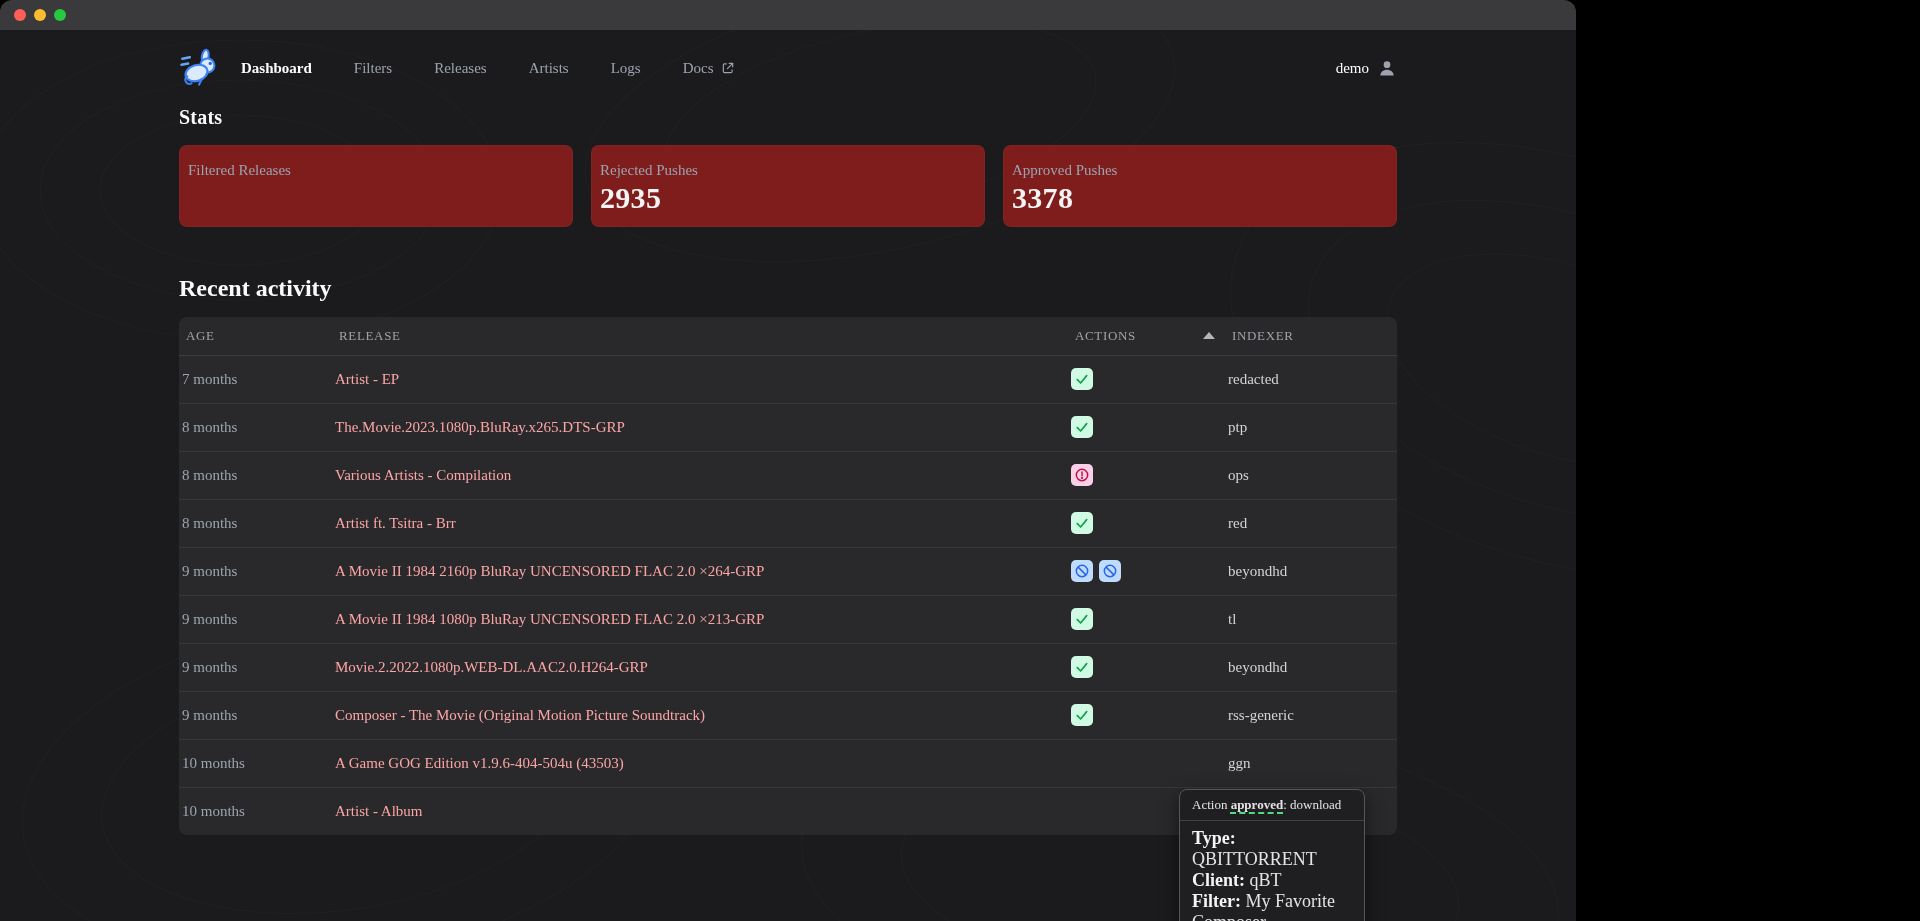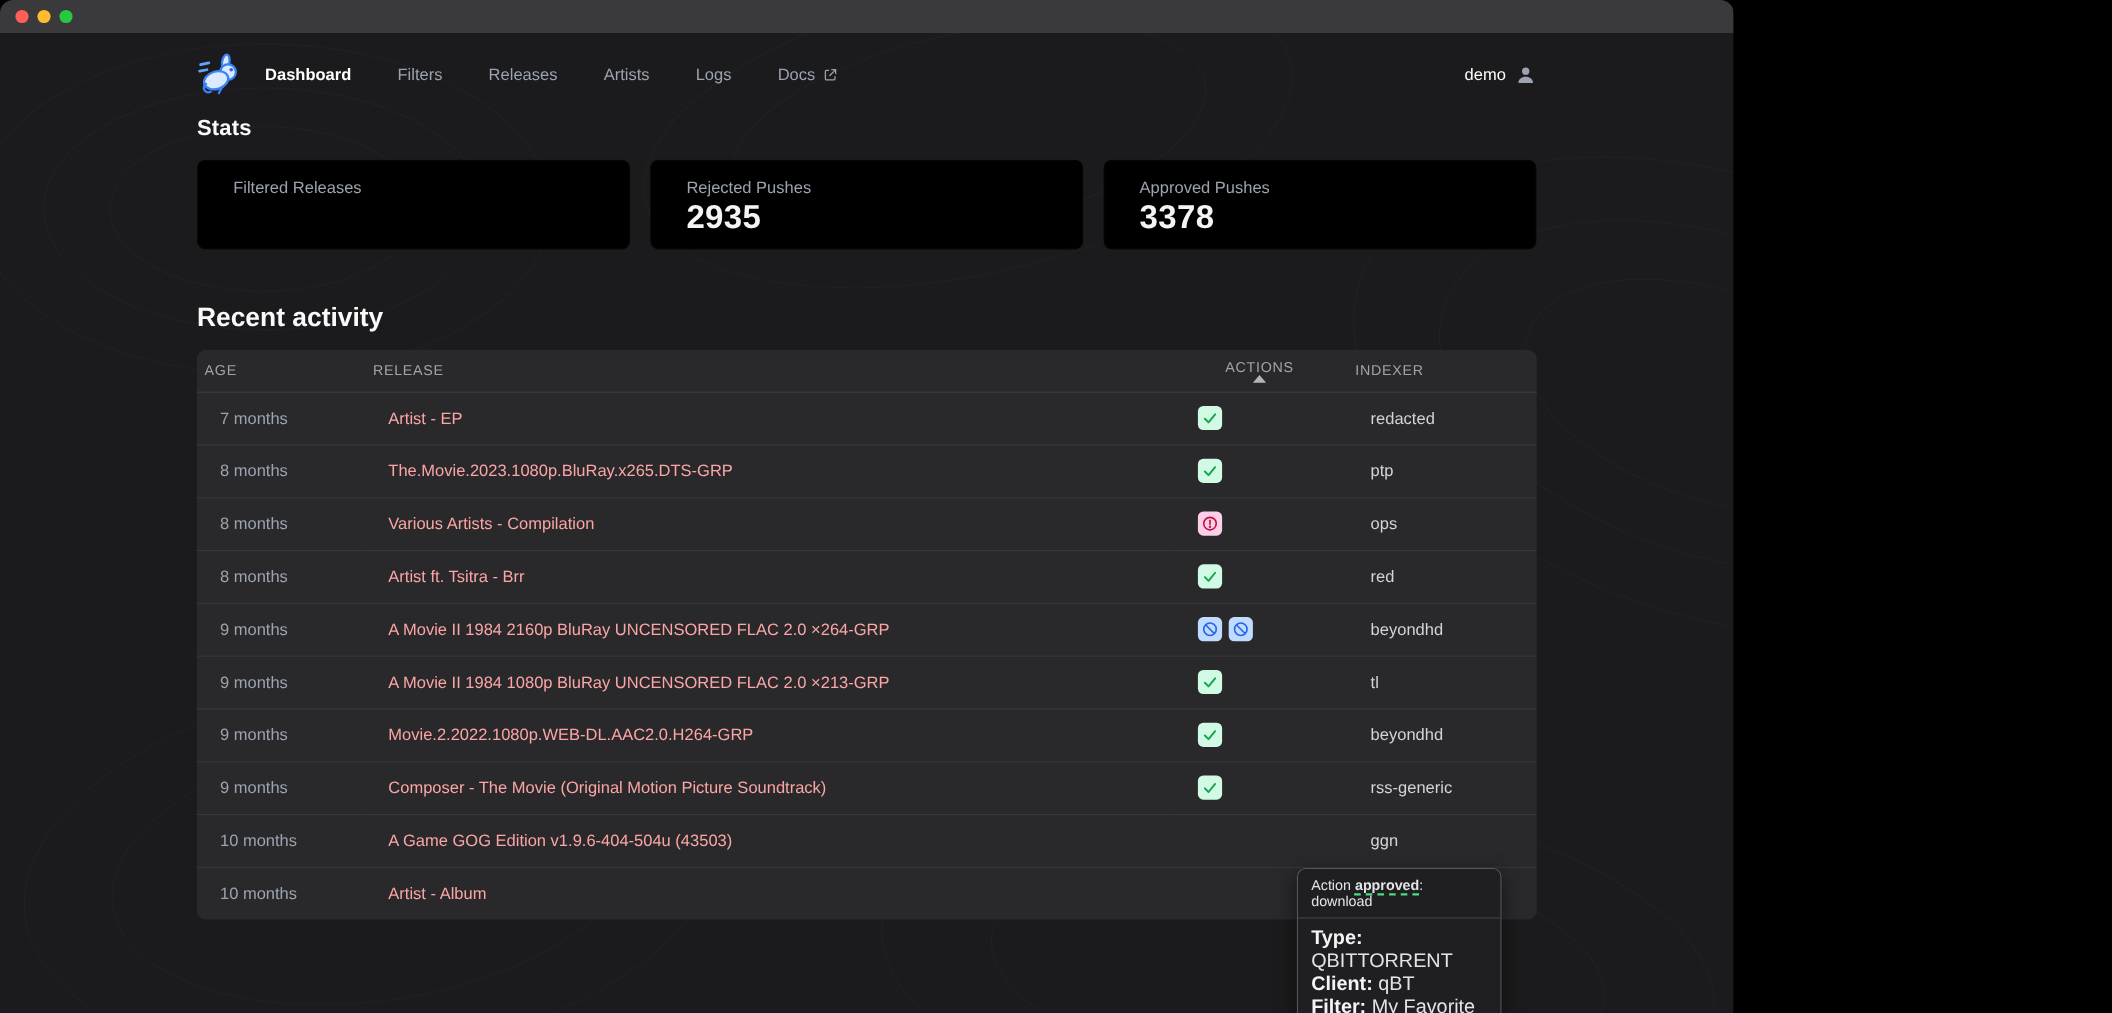--- a/index.html
+++ b/index.html
@@ -1,18 +1,18 @@
 <!DOCTYPE html>
 <html><head>
 <meta charset="utf-8">
 <style>
   * { margin:0; padding:0; box-sizing:border-box; }
   html,body { width:1920px; height:921px; background:#000; font-family:"Liberation Sans", sans-serif; overflow:hidden; }
 
-  .window { width:1576px; height:921px; border-radius:12px 12px 0 0; overflow:hidden; position:relative; }
+  .window { width:1576px; height:921px; border-radius:12px 12px 0 0; overflow:hidden; position:relative;font-family:Liberation Serif, serif; }
 
   
   .titlebar { height:30px; background:#3a3a3c; display:flex; align-items:center; padding-left:14px; gap:8px; }
   .traffic { width:12px; height:12px; border-radius:50%; }
   .traffic.red { background:#ff5f57; }
   .traffic.yellow { background:#febc2e; }
   .traffic.green { background:#28c840; }
 
   
   .page { position:relative; height:891px; background:#1b1b1d; overflow:hidden; }
@@ -28,33 +28,33 @@
   .nav-link { font-size:15px; color:#9ca3af; text-decoration:none; cursor:pointer; display:flex; align-items:center; gap:7px; }
   .nav-link.active { color:#ffffff; font-weight:600; }
   .nav-link .ext { width:14px; height:14px; color:#9ca3af; display:inline-block; }
   .nav-spacer { flex:1; }
   .nav-user { display:flex; align-items:center; gap:8px; color:#ffffff; font-size:15px; cursor:pointer; }
   .nav-user .usr-ic { width:20px; height:20px; color:#9ca3af; }
 
   
   .h-stats { margin-top:16px; font-size:20px; font-weight:800; color:#fafafa; letter-spacing:0.2px; }
   .cards { display:flex; gap:18px; margin-top:16px; }
-  .card { flex:1; height:82px; background:#000000; border:1px solid rgba(255,255,255,0.03); border-radius:8px; padding:16px 32px; }
+  .card { flex:1; height:82px; background:#7f1d1d; border:1px solid rgba(255,255,255,0.03); border-radius:8px; padding:16px 8px; }
   .card-label { font-size:15px; color:#9ca3af; }
   .card-value { font-size:30px; font-weight:700; color:#f4f4f5; margin-top:2px; letter-spacing:0.3px; }
 
   
   .h-activity { margin-top:48px; font-size:24px; font-weight:700; color:#fafafa; }
   .table-wrap { margin-top:15px; background:#29292c; border-radius:8px; overflow:hidden; }
   table { width:100%; border-collapse:collapse; table-layout:fixed; }
   col.c-age { width:153px; } col.c-release { width:736px; } col.c-actions { width:157px; } col.c-indexer { width:172px; }
   th { height:38px; text-align:left; padding-left:7px; font-size:13px; font-weight:500; letter-spacing:0.05em; color:#a1a1aa; text-transform:uppercase; border-bottom:1px solid rgba(255,255,255,0.09); cursor:pointer; }
-  th .th-inner { display:flex; align-items:center; justify-content:space-between; padding-right:10px;flex-direction:column; }
+  th .th-inner { display:flex; align-items:center; justify-content:space-between; padding-right:10px; }
   .sort-arrow { width:0; height:0; border-left:6px solid transparent; border-right:6px solid transparent; border-bottom:7px solid #b4b4bb; display:inline-block; }
-  td { height:47px; padding-left:21px; font-size:15px; border-top:1px solid rgba(255,255,255,0.07); }
+  td { height:47px; padding-left:3px; font-size:15px; border-top:1px solid rgba(255,255,255,0.07); }
   tr:first-child td { border-top:none; }
   td.age { color:#9ca3af; }
   td.release { color:#fca5a5; }
   td.indexer { color:#d4d4d8; }
   .actions-cell { display:flex; align-items:center; gap:6px; height:47px; }
   .action-icon { width:22px; height:22px; border-radius:5px; display:inline-flex; align-items:center; justify-content:center; cursor:pointer; }
   .action-icon svg { width:16px; height:16px; }
   .action-icon.approved { background:#d1fae5; }
   .action-icon.rejected { background:#bfdbfe; }
   .action-icon.warning { background:#fbcfe8; }

